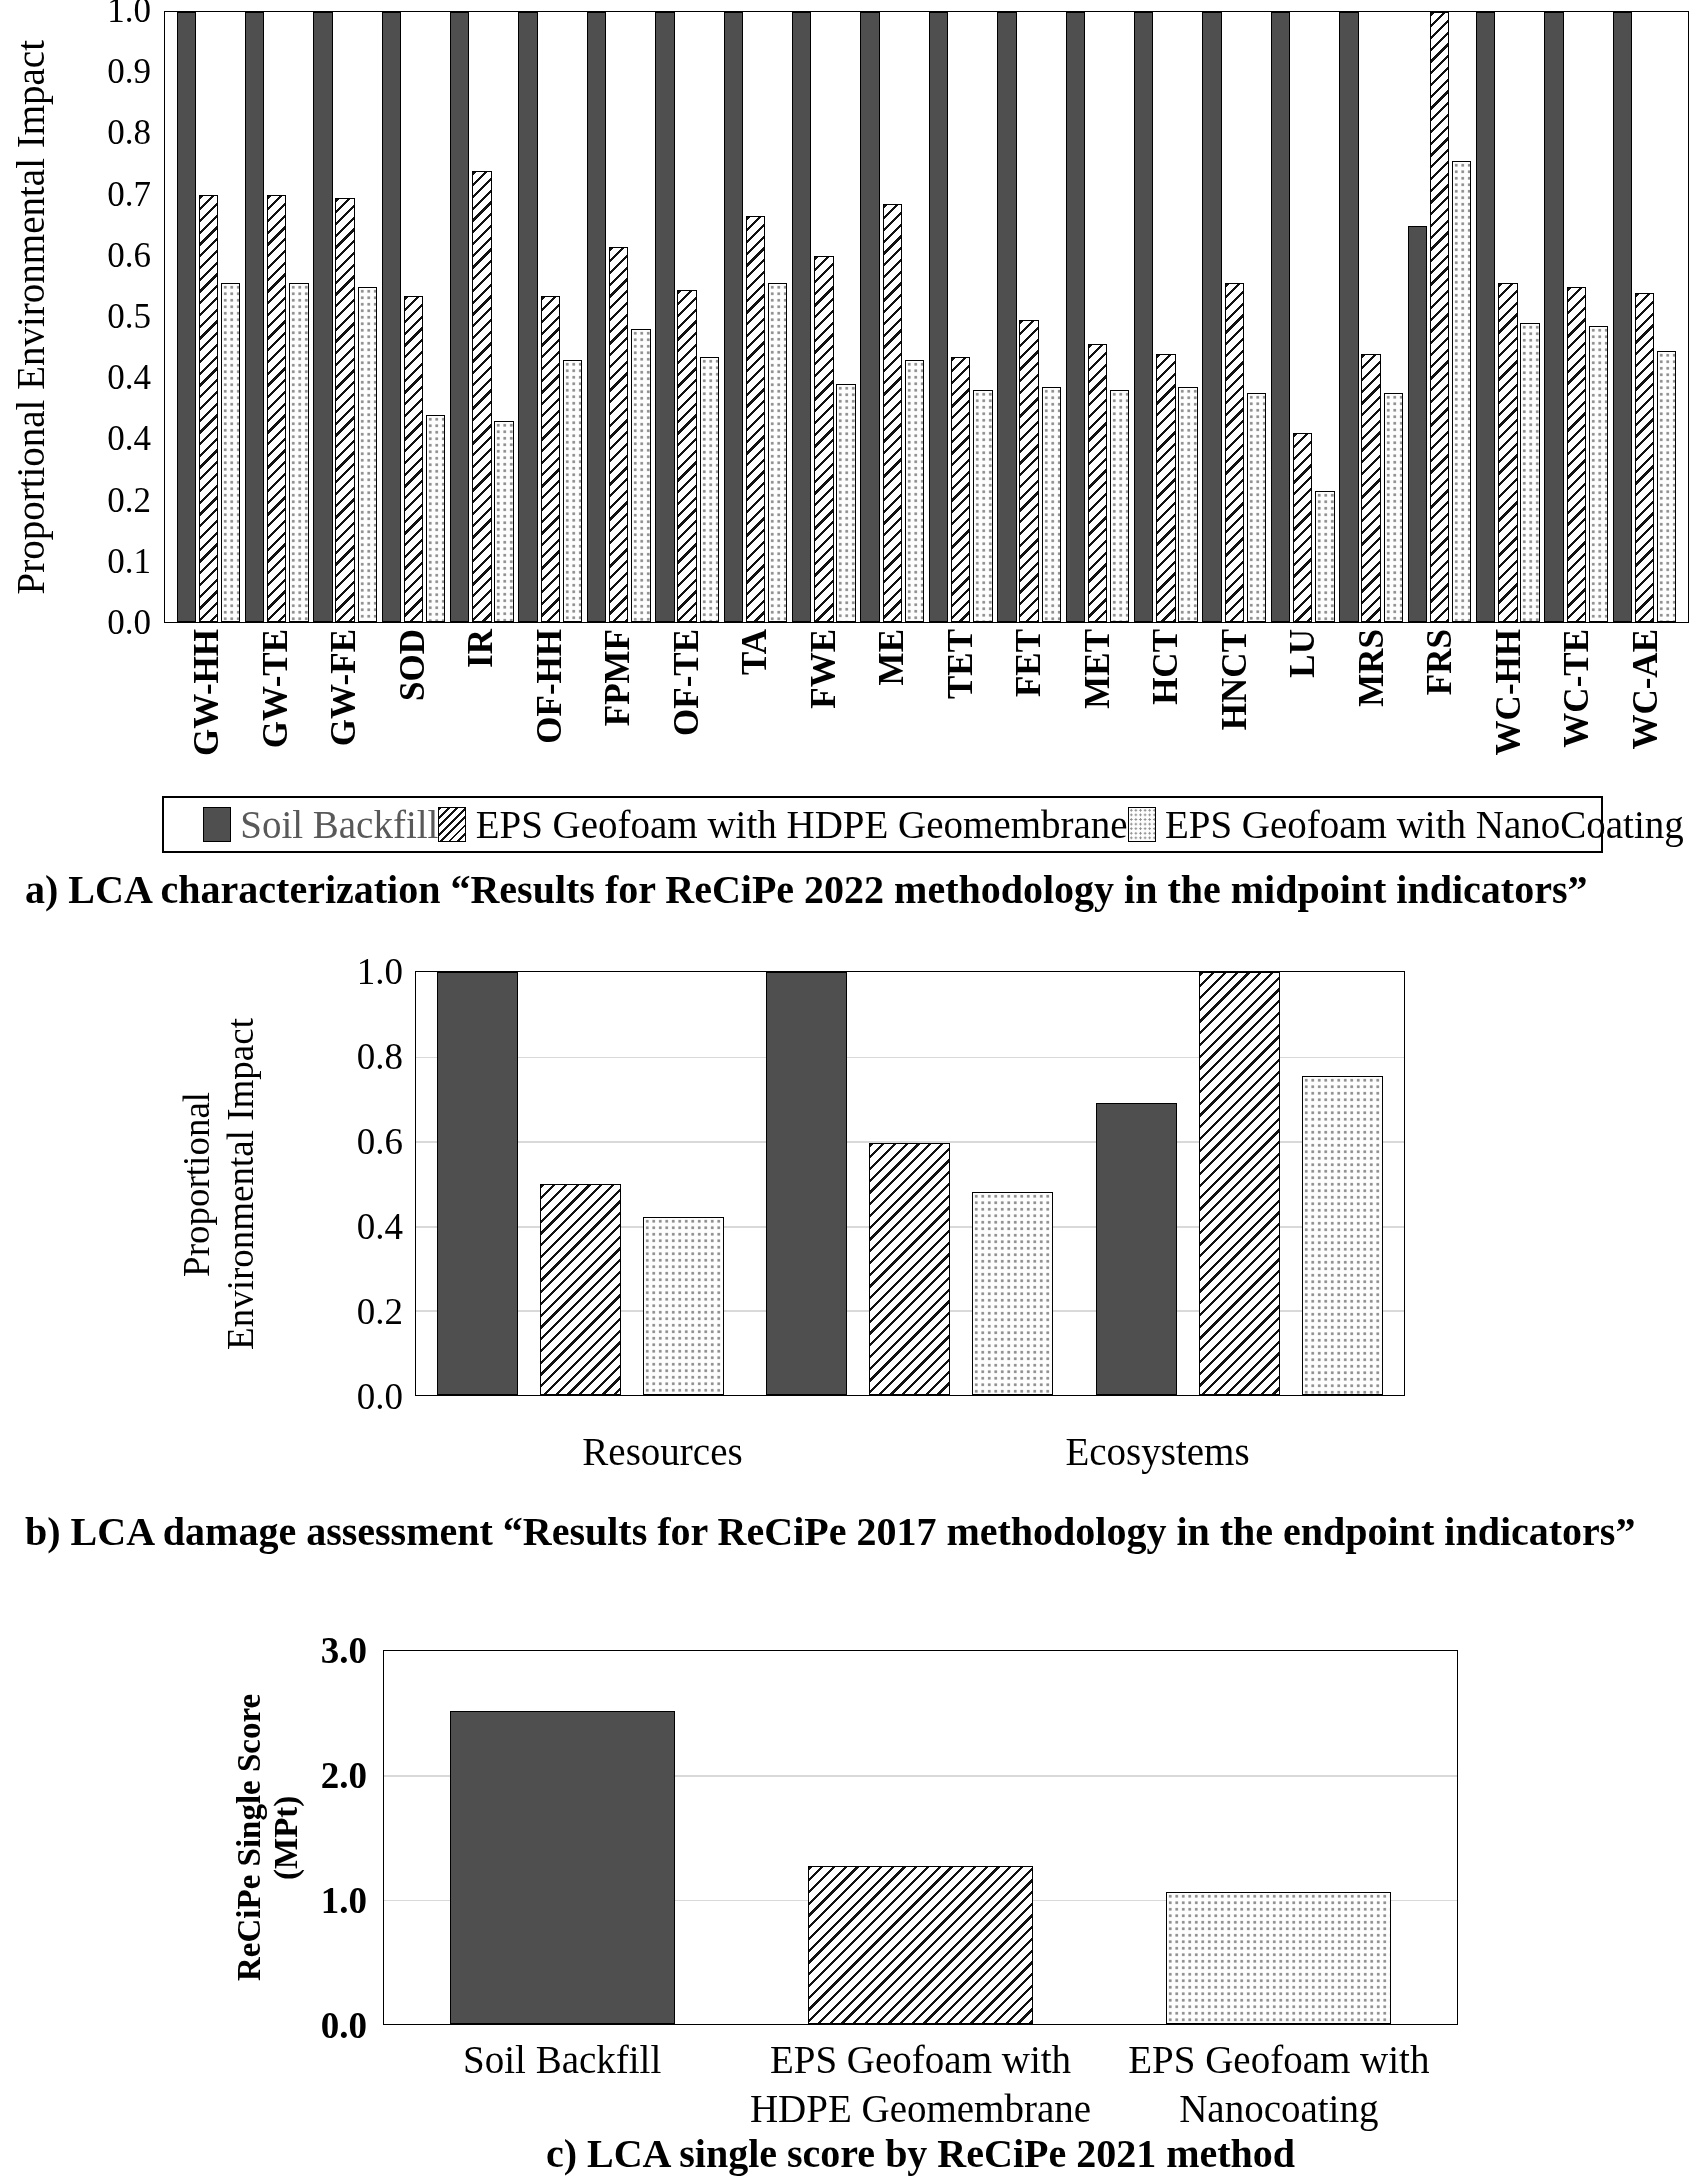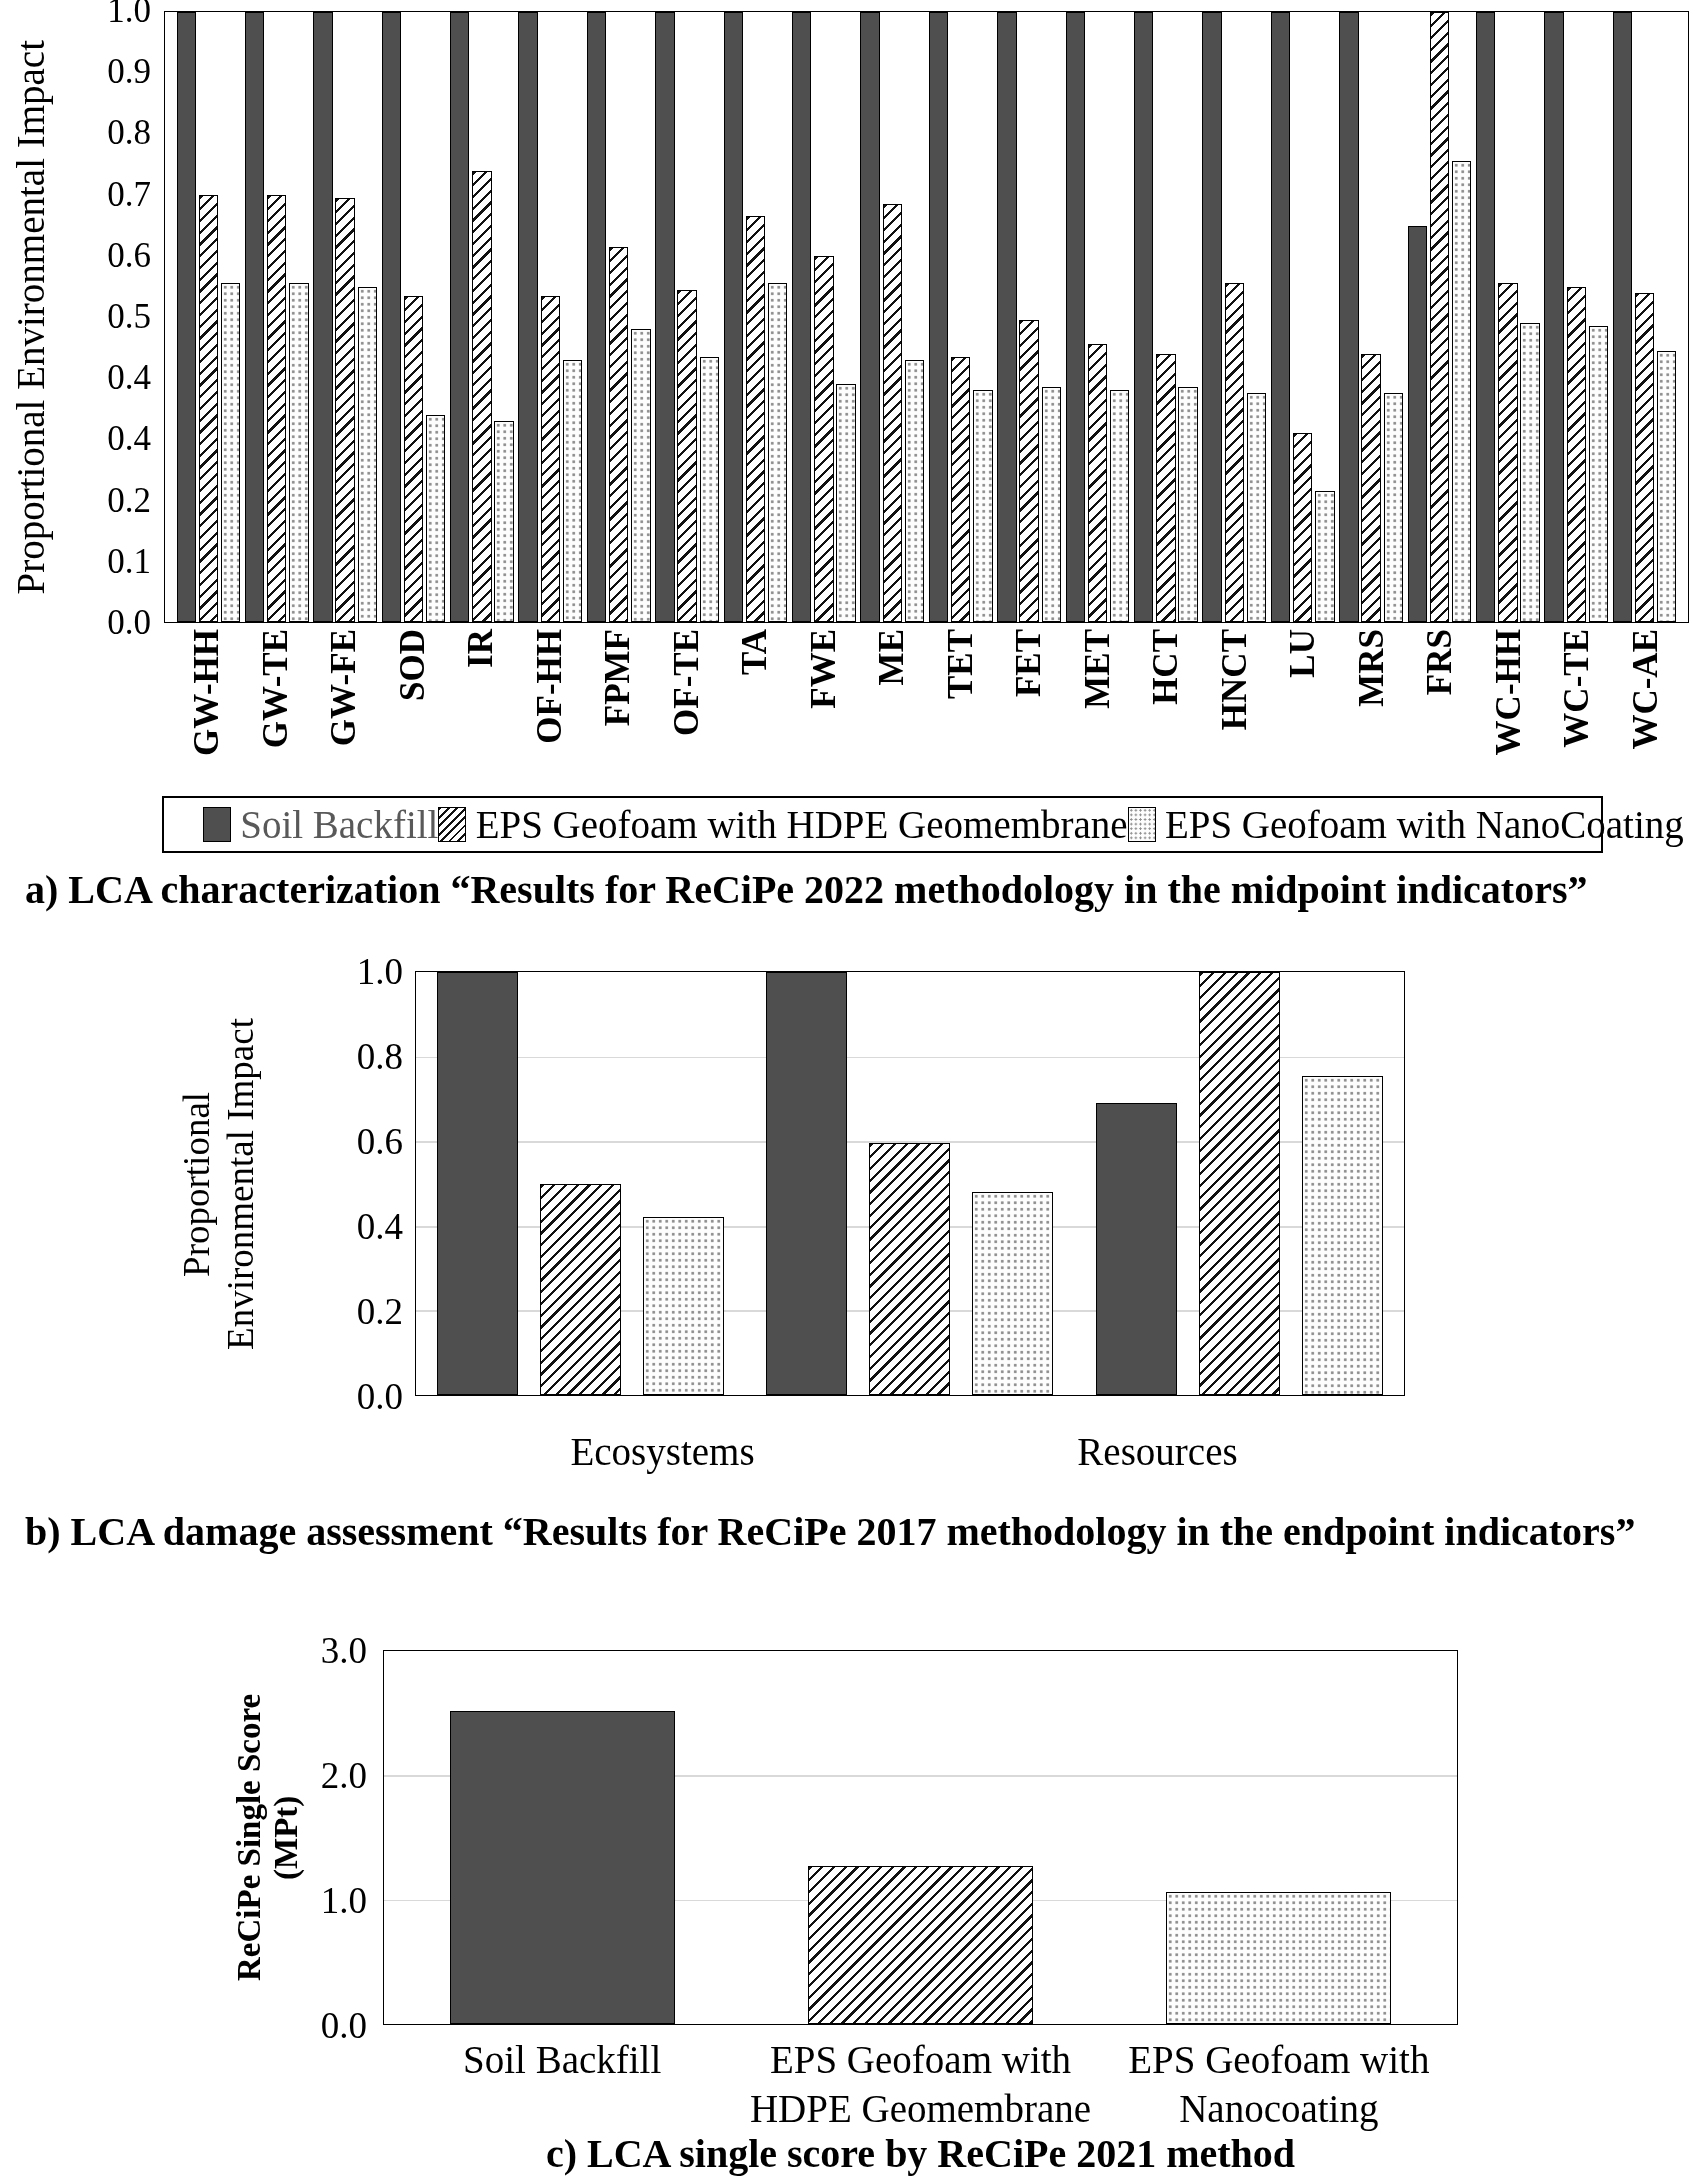--- a/index.html
+++ b/index.html
@@ -51,21 +51,21 @@
   [data-chart="b"] .bar{width:81px;}
   [data-chart="b"] .yticks{left:277px;top:971px;width:126px;height:425px;font-size:37px;}
   [data-chart="b"] .ylabel-box{left:166px;top:971px;width:107px;height:425px;font-size:37px;line-height:1.2;}
   .xlabels-b{position:absolute;left:415px;top:1429px;width:990px;display:flex;}
   .xlabels-b .xlab{flex:1;text-align:center;font-size:39px;}
   .caption-b{left:25px;top:1508px;}
 
   
   [data-chart="c"] .plot{left:383px;top:1650px;width:1075px;height:375px;}
   [data-chart="c"] .bar{width:225px;}
-  [data-chart="c"] .yticks{left:238px;top:1650px;width:129px;height:375px;font-size:37px;font-weight:normal;}
+  [data-chart="c"] .yticks{left:238px;top:1650px;width:129px;height:375px;font-size:37px;font-weight:bold;}
   [data-chart="c"] .ylabel-box{left:242px;top:1650px;width:52px;height:375px;font-size:33px;font-weight:bold;}
   .xlabels-c{position:absolute;left:383px;top:2036px;width:1075px;display:flex;}
   .xlabels-c .xlab{flex:1;text-align:center;font-size:39px;line-height:1.25;white-space:pre-line;}
   .caption-c{left:383px;top:2130px;width:1075px;text-align:center;white-space:normal;}
 </style>
 </head>
 <body>
 
 <div class="chart" data-chart="a">
   <div class="ylabel-box">
@@ -313,22 +313,22 @@
           <div class="bar s1" style="height: 100%;"></div>
           <div class="bar s2" style="height: 75.5%;"></div>
         </div>
       </div>
   <div class="gridline" style="top: 20%;"></div>
       <div class="gridline" style="top: 40%;"></div>
       <div class="gridline" style="top: 60%;"></div>
       <div class="gridline" style="top: 80%;"></div>
     </div>
   <div class="xlabels-b">
+      <div class="xlab">Resources</div>
       <div class="xlab">Ecosystems</div>
-      <div class="xlab">Resources</div>
     </div>
   <div class="caption caption-b">b) LCA damage assessment “Results for ReCiPe 2017 methodology in the endpoint indicators”</div>
 </div>
 
 <div class="chart" data-chart="c">
   <div class="ylabel-box">
     <span class="vtext">ReCiPe Single Score (MPt)</span>
   </div>
   <div class="yticks">
       <div class="ytick" style="top: 0%;">3.0</div>

